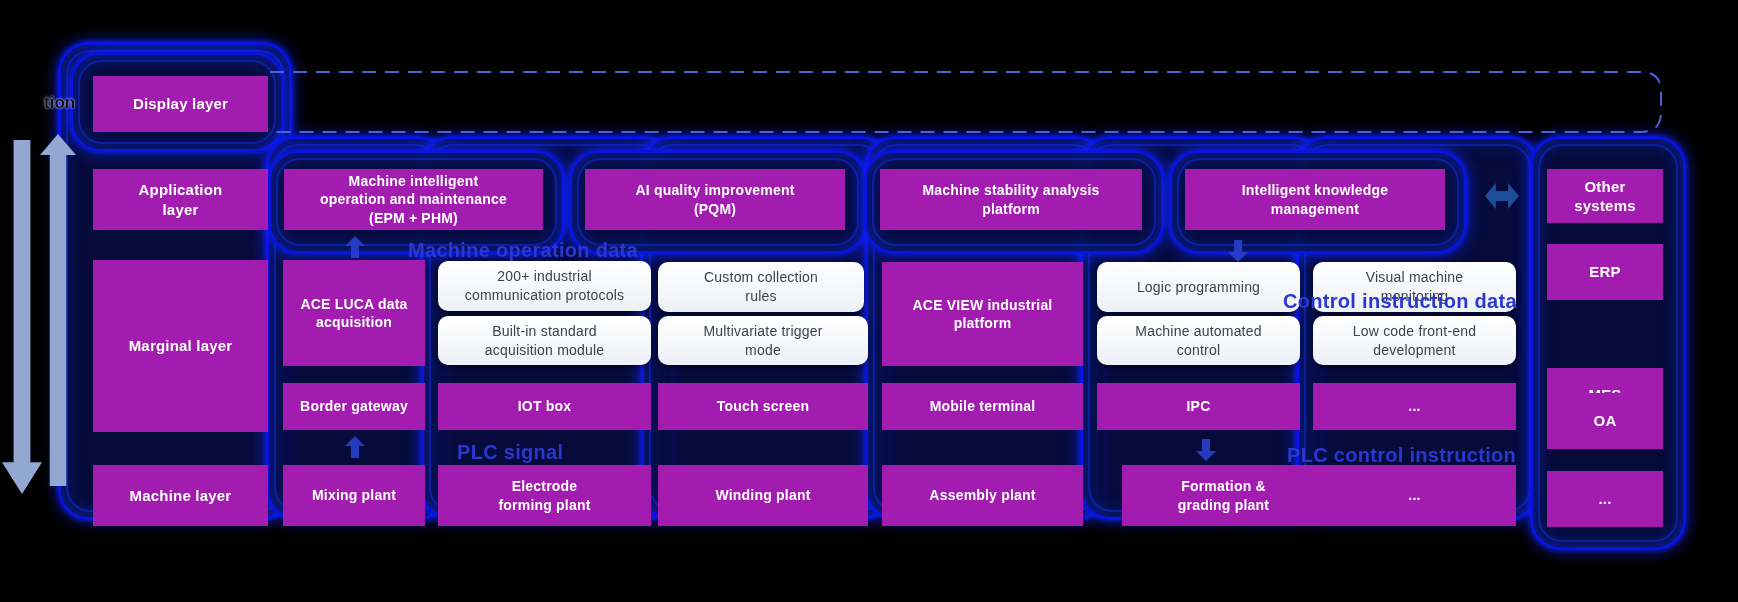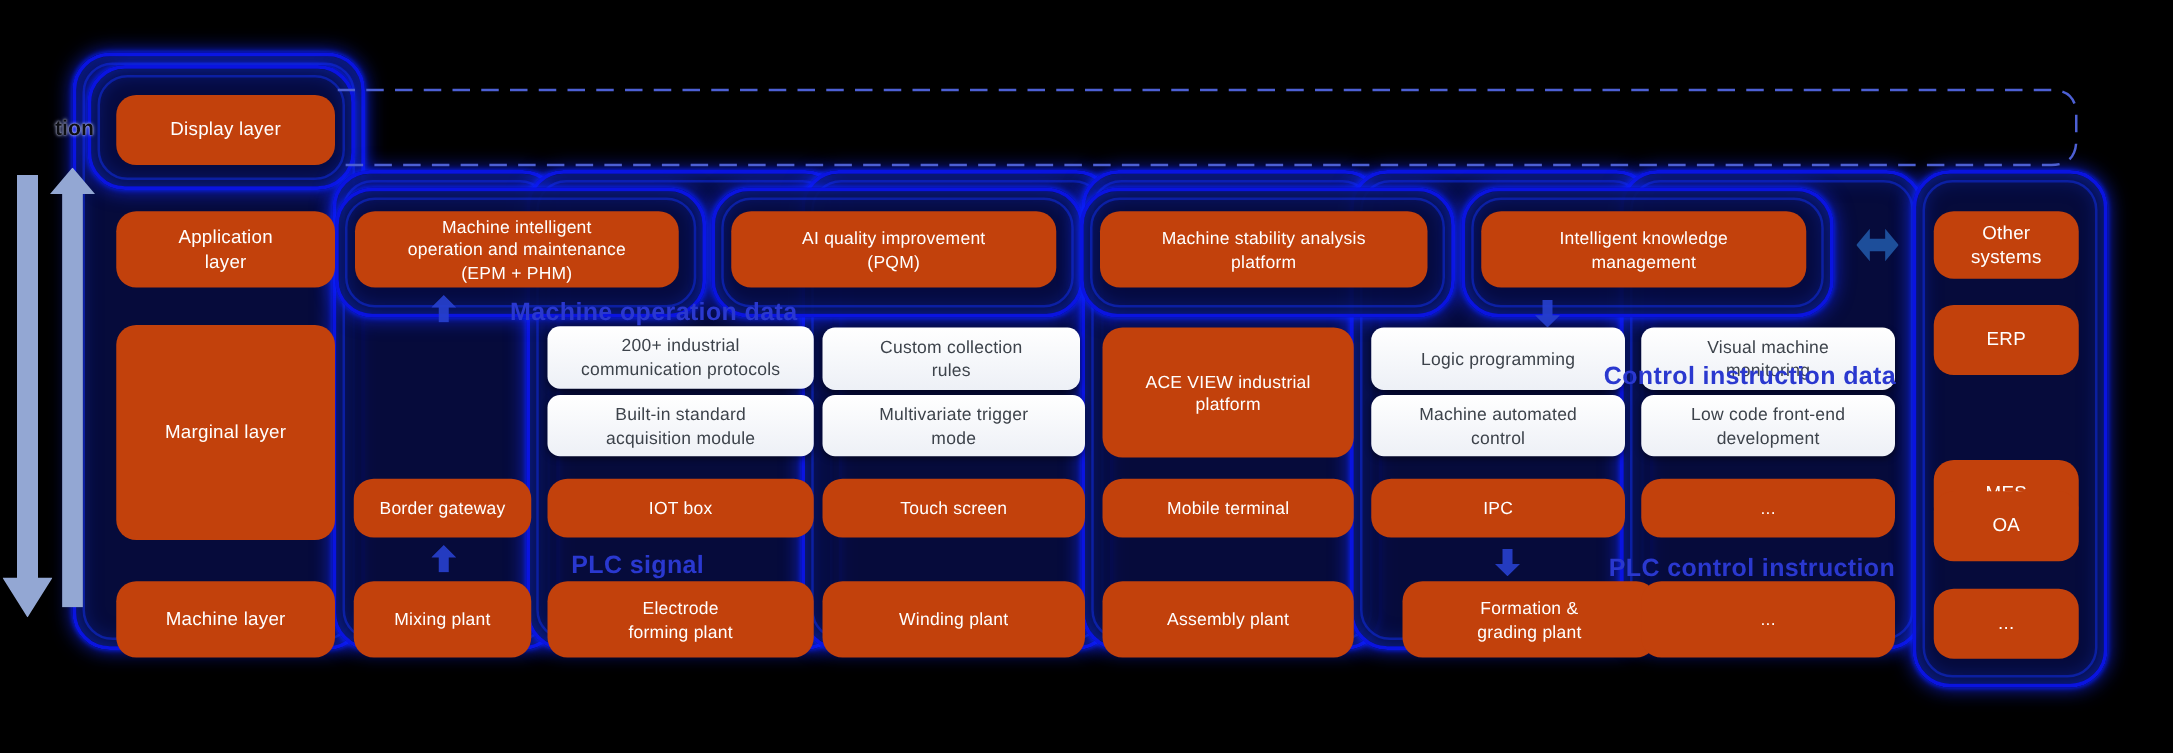--- a/index.html
+++ b/index.html
@@ -8,23 +8,23 @@
 
   
   .pill{position:absolute;border:3px solid #0a14e0;border-radius:30px;
         background:rgba(7,12,64,.92);
         box-shadow:0 0 16px rgba(20,40,255,.8), 0 0 4px rgba(0,30,255,.9), inset 0 0 20px rgba(20,60,255,.5);
         z-index:1;}
   .pill::after{content:"";position:absolute;inset:5px;border:2px solid rgba(15,45,235,.5);
         border-radius:24px;}
 
   
-  .bx{position:absolute;background:#c2410c;color:#ffffff;display:flex;align-items:center;
-      justify-content:center;text-align:center;font-weight:normal;font-size:14px;line-height:1.3;
-      letter-spacing:.2px;z-index:4;border-radius:16px;}
+  .bx{position:absolute;background:#a21caf;color:#ffffff;display:flex;align-items:center;
+      justify-content:center;text-align:center;font-weight:bold;font-size:14px;line-height:1.3;
+      letter-spacing:.2px;z-index:4;}
   .bx span{white-space:pre-line;}
   .layerbx{font-size:15px;}
 
   
   .wx{position:absolute;background:linear-gradient(180deg,#ffffff,#edf0f6);border-radius:10px;
       color:#3d434b;display:flex;align-items:center;justify-content:center;text-align:center;
       font-size:14px;line-height:1.35;letter-spacing:.2px;box-shadow:0 2px 5px rgba(0,0,0,.45);z-index:4;}
   .wx span{white-space:pre-line;}
 
   
@@ -120,20 +120,24 @@
 platform</span>
     </div>
   <div class="bx" style="left:1185px;top:169px;width:260px;height:61px;">
       <span>Intelligent knowledge
 management</span>
     </div>
 
   <div class="flow-label" style="left:408px;top:239px;">Machine operation data</div>
   <div class="flow-label" style="left:1283px;top:242px;margin-top:48px;">Control instruction data</div>
 
+  <div class="bx" style="left:283px;top:260px;width:142px;height:106px;">
+      <span>ACE LUCA data
+acquisition</span>
+    </div>
   <div class="bx" style="left:882px;top:262px;width:201px;height:104px;">
       <span>ACE VIEW industrial
 platform</span>
     </div>
 
   <div class="wx" style="left:438px;top:261px;width:213px;height:50px;">
       <span>200+ industrial
 communication protocols</span>
     </div>
   <div class="wx" style="left:658px;top:262px;width:206px;height:50px;">

